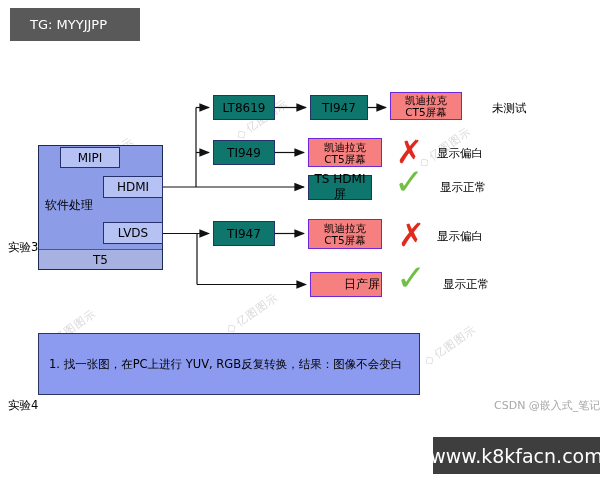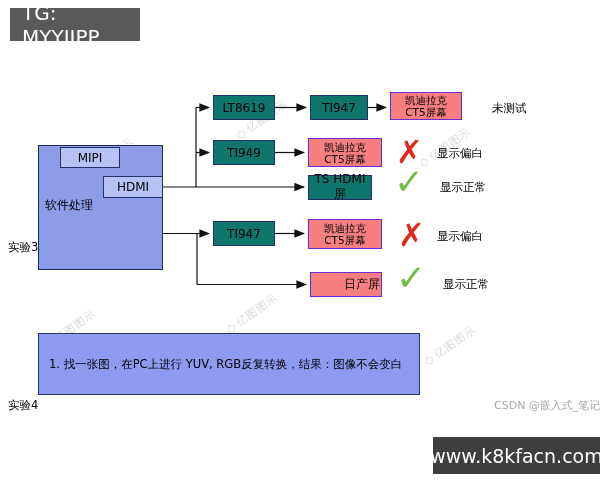--- a/index.html
+++ b/index.html
@@ -4,21 +4,21 @@
 <style>
   html,body{margin:0;padding:0;background:#ffffff;}
   #stage{position:relative;width:600px;height:480px;background:#ffffff;overflow:hidden;
          font-family:"DejaVu Sans","Liberation Sans",sans-serif;color:#000;}
   
   .wm{position:absolute;color:#d8d8d8;font-size:11px;transform:rotate(-35deg);
       white-space:nowrap;z-index:0;letter-spacing:1px;}
   .wm .wm-icon{font-size:12px;margin-right:2px;}
   
   .tg-badge{position:absolute;left:10px;top:8px;width:130px;height:33px;background:#595959;
-            color:#fff;font-size:20px;display:flex;align-items:center;padding-left:12px;
+            color:#fff;font-size:13px;display:flex;align-items:center;padding-left:20px;
             box-sizing:border-box;z-index:3;}
   .footer-bar{position:absolute;left:433px;top:437px;width:167px;height:37px;background:#3e3e3e;
               color:#fff;font-size:19px;display:flex;align-items:center;justify-content:center;z-index:3;}
   .credit{position:absolute;left:494px;top:398px;font-size:11px;color:#a8a8a8;z-index:3;white-space:nowrap;}
   
   .node{position:absolute;box-sizing:border-box;display:flex;align-items:center;justify-content:center;
         font-size:12px;z-index:2;text-align:center;}
   .blue{background:#0f766e;border:1px solid #26306b;}
   .blue-lite{background:#b7c2f4;border:1px solid #26306b;}
   .red{background:#f5807f;border:1px solid #6d28d9;}
@@ -71,23 +71,25 @@
       <path d="M197,233.5 V284.5"></path>
       <path d="M197,284.5 H306" marker-end="url(#arr)"></path>
       <path d="M275,233.5 H304" marker-end="url(#arr)"></path>
     </g>
   </svg>
 
   <span class="exp-label" style="left:8px;top:197px;">实验3</span>
 
   <div class="panel">
     <span class="panel-title">软件处理</span>
+    <div class="panel-base">T5</div>
   </div>
   <div class="node blue-lite" style="left:60px;top:147px;width:60px;height:21px;">MIPI</div>
   <div class="node blue-lite" style="left:103px;top:176px;width:60px;height:22px;">HDMI</div>
+  <div class="node blue-lite" style="left:103px;top:222px;width:60px;height:22px;">LVDS</div>
 
   <div class="node blue" style="left:213px;top:95px;width:62px;height:25px;">LT8619</div>
   <div class="node blue" style="left:310px;top:95px;width:58px;height:25px;">TI947</div>
   <div class="node red two-line" style="left:390px;top:92px;width:72px;height:28px;">
     <span>凯迪拉克</span>
     <span>CT5屏幕</span>
   </div>
   <span class="result-text" style="left:492px;top:101px;">未测试</span>
 
   <div class="node blue" style="left:213px;top:140px;width:62px;height:25px;">TI949</div>

